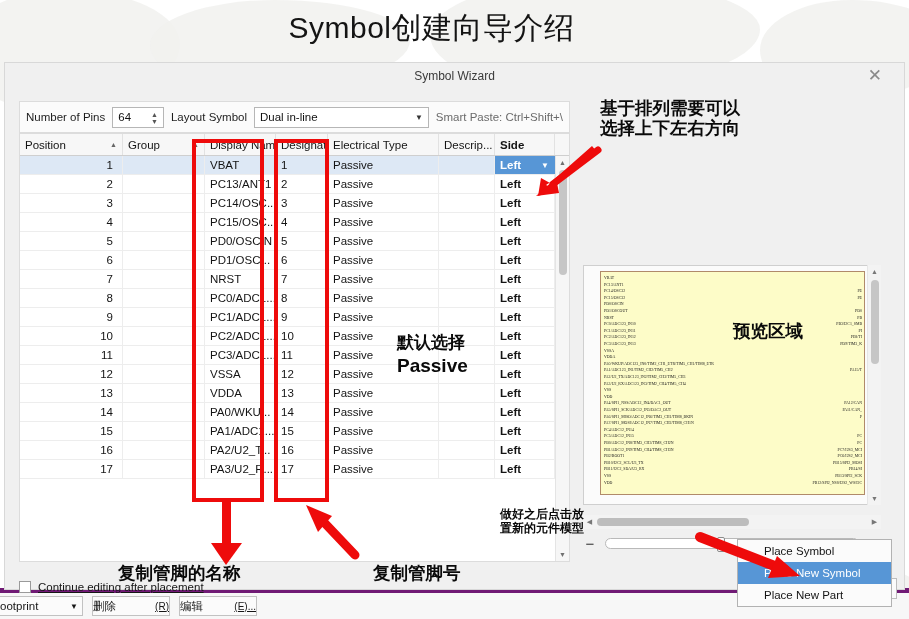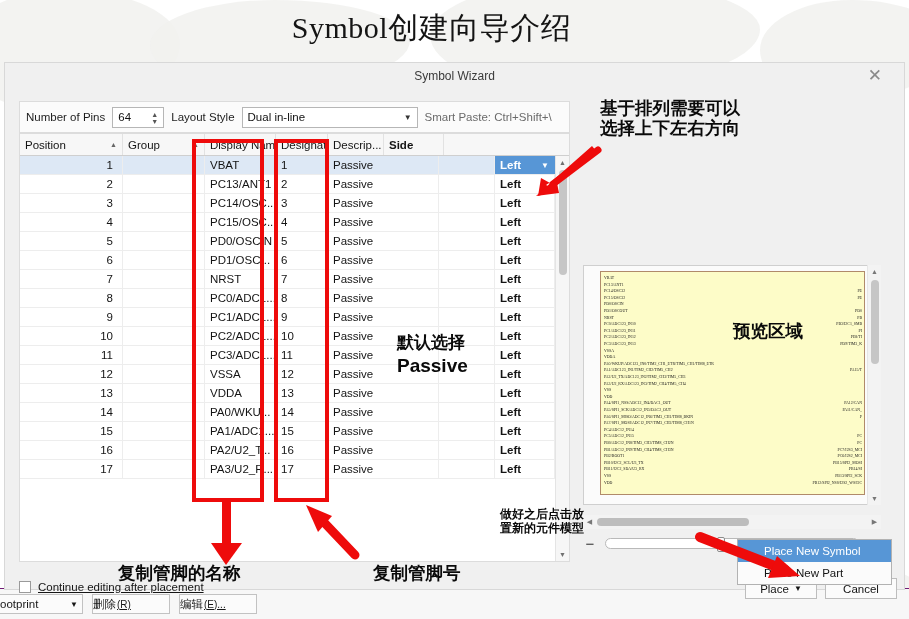--- a/index.html
+++ b/index.html
@@ -24,21 +24,21 @@
     background: #f1f1ef;
     border-radius: 48% 52% 60% 40% / 50% 45% 55% 50%;
     opacity: .85;
   }
 
   
   #slide-title {
     position: absolute;
     top: 8px; left: 0; width: 863px;
     text-align: center;
-    font-family: Liberation Serif, serif;
+    font-family: Liberation Sans, sans-serif;
     font-size: 30px;
     color: #141414;
     letter-spacing: .5px;
     z-index: 3;
   }
 
   
   #dialog {
     position: absolute;
     left: 4px; top: 62px;
@@ -299,38 +299,38 @@
     padding-left: 26px;
     font-size: 11.5px; color: #141414;
   }
   #place-menu .mi.active { background: #5796d6; color: #fff; }
 
   
   #bottom-strip {
     position: absolute; left: 0; top: 588px;
     width: 909px; height: 31px;
     background: #f7f7f7;
-    border-top: 1px solid #701a75;
+    border-top: 5px solid #701a75;
     display: flex; align-items: center;
     gap: 9px; padding-left: 0;
     z-index: 2;
   }
   #fp-select {
     margin-left: -5px;
     width: 88px; height: 20px;
     background: #fbfbfb; border: 1px solid #c2c2c2;
     display: flex; align-items: center; justify-content: space-between;
     padding: 0 4px; font-size: 11.5px; color: #171717;
   }
   #fp-select .caret { font-size: 8px; }
   .strip-btn {
     width: 78px; height: 20px;
     background: #fbfbfb; border: 1px solid #c2c2c2;
     font-size: 11.5px; color: #171717;
-    display: flex; align-items: center; justify-content: flex-start;
+    display: flex; align-items: center; justify-content: space-between;
   }
   .strip-btn .u { text-decoration: underline; font-size: 10px; margin-left: 1px; }
 
   
   .anno {
     position: absolute;
     font-family: "Liberation Sans", sans-serif;
     font-weight: bold;
     color: #0a0a0a;
     z-index: 9;
@@ -395,21 +395,21 @@
 
   <div id="toolbar">
     <span class="tb-label">Number of Pins</span>
     <div id="pins-field">
       <span>64</span>
       <span id="pins-spinner">
           <span>▲</span>
           <span>▼</span>
         </span>
     </div>
-    <span class="tb-label">Layout Style</span>
+    <span class="tb-label">Layout Symbol</span>
     <div id="layout-select">
       <span>Dual in-line</span>
       <span class="caret">▼</span>
     </div>
     <span id="smartpaste">Smart Paste: Ctrl+Shift+\</span>
   </div>
 
   <div id="table-wrap">
     <div id="table-head">
       <div class="th w-pos">
@@ -418,20 +418,23 @@
       </div>
       <div class="th w-grp">
         <span>Group</span>
         <span class="sorter">▲</span>
       </div>
       <div class="th w-disp">
         <span>Display Name</span>
       </div>
       <div class="th w-des">
         <span>Designato</span>
+      </div>
+      <div class="th w-elec">
+        <span>Electrical Type</span>
       </div>
       <div class="th w-desc">
         <span>Descrip...</span>
       </div>
       <div class="th w-side">
         <span>Side</span>
       </div>
     </div>
 
 
@@ -726,20 +729,21 @@
       <span>Place</span>
       <span class="caret">▼</span>
     </div>
     <div class="dlg-btn">
       <span>Cancel</span>
     </div>
   </div>
 </div>
 
 <div id="place-menu">
+    <div class="mi">Place Symbol</div>
     <div class="mi active">Place New Symbol</div>
     <div class="mi">Place New Part</div>
   </div>
 
 <div class="red-rect" id="rect-display"></div>
 <div class="red-rect" id="rect-desig"></div>
 
 <div class="anno" id="anno-direction">基于排列需要可以
 选择上下左右方向</div>
 <div class="anno" id="anno-default"><span>默认选择</span><span class="big">Passive</span></div>

